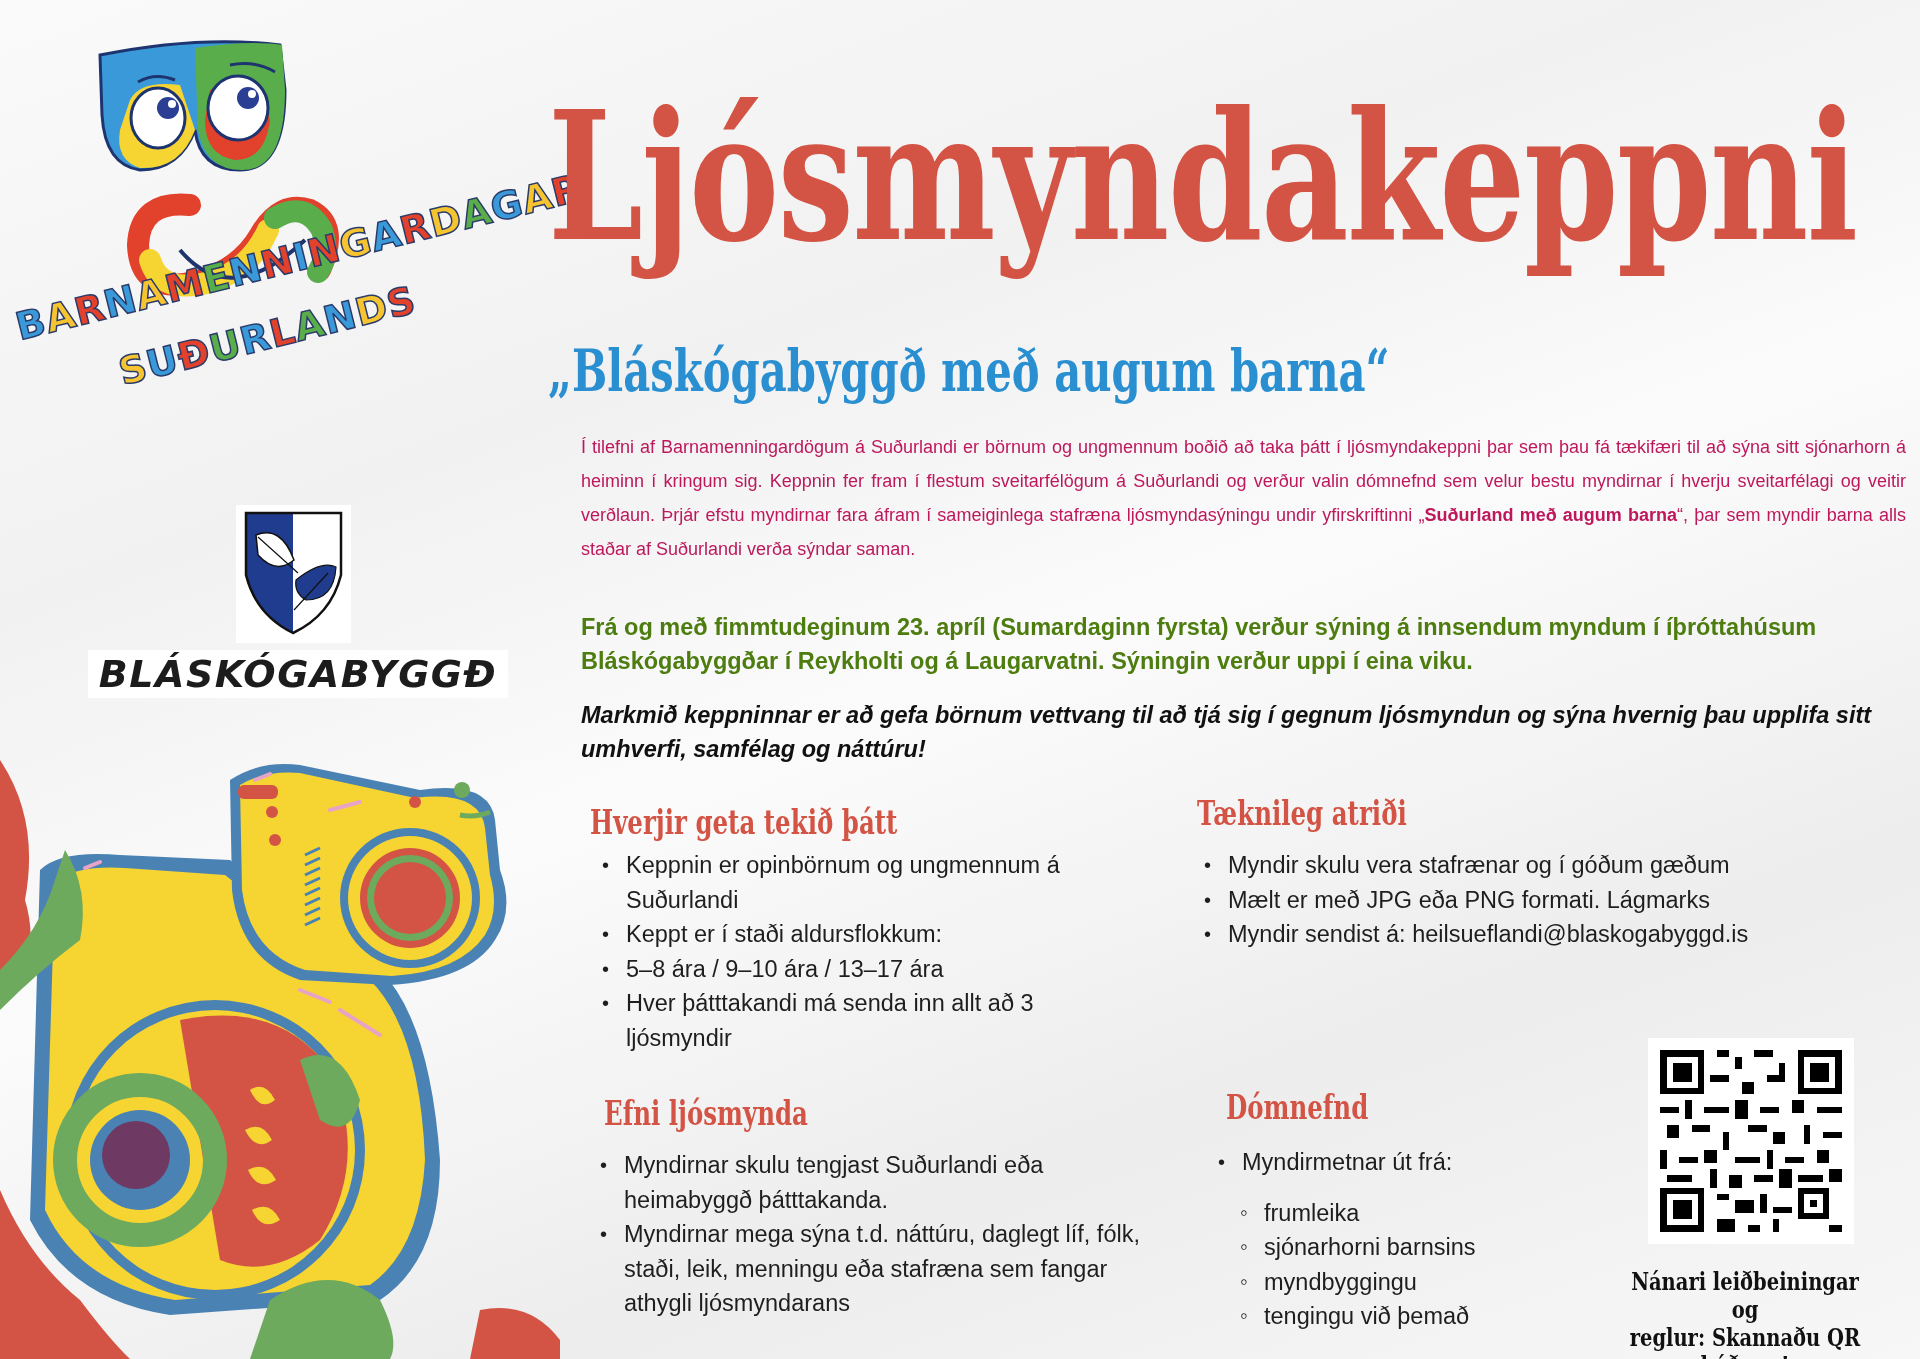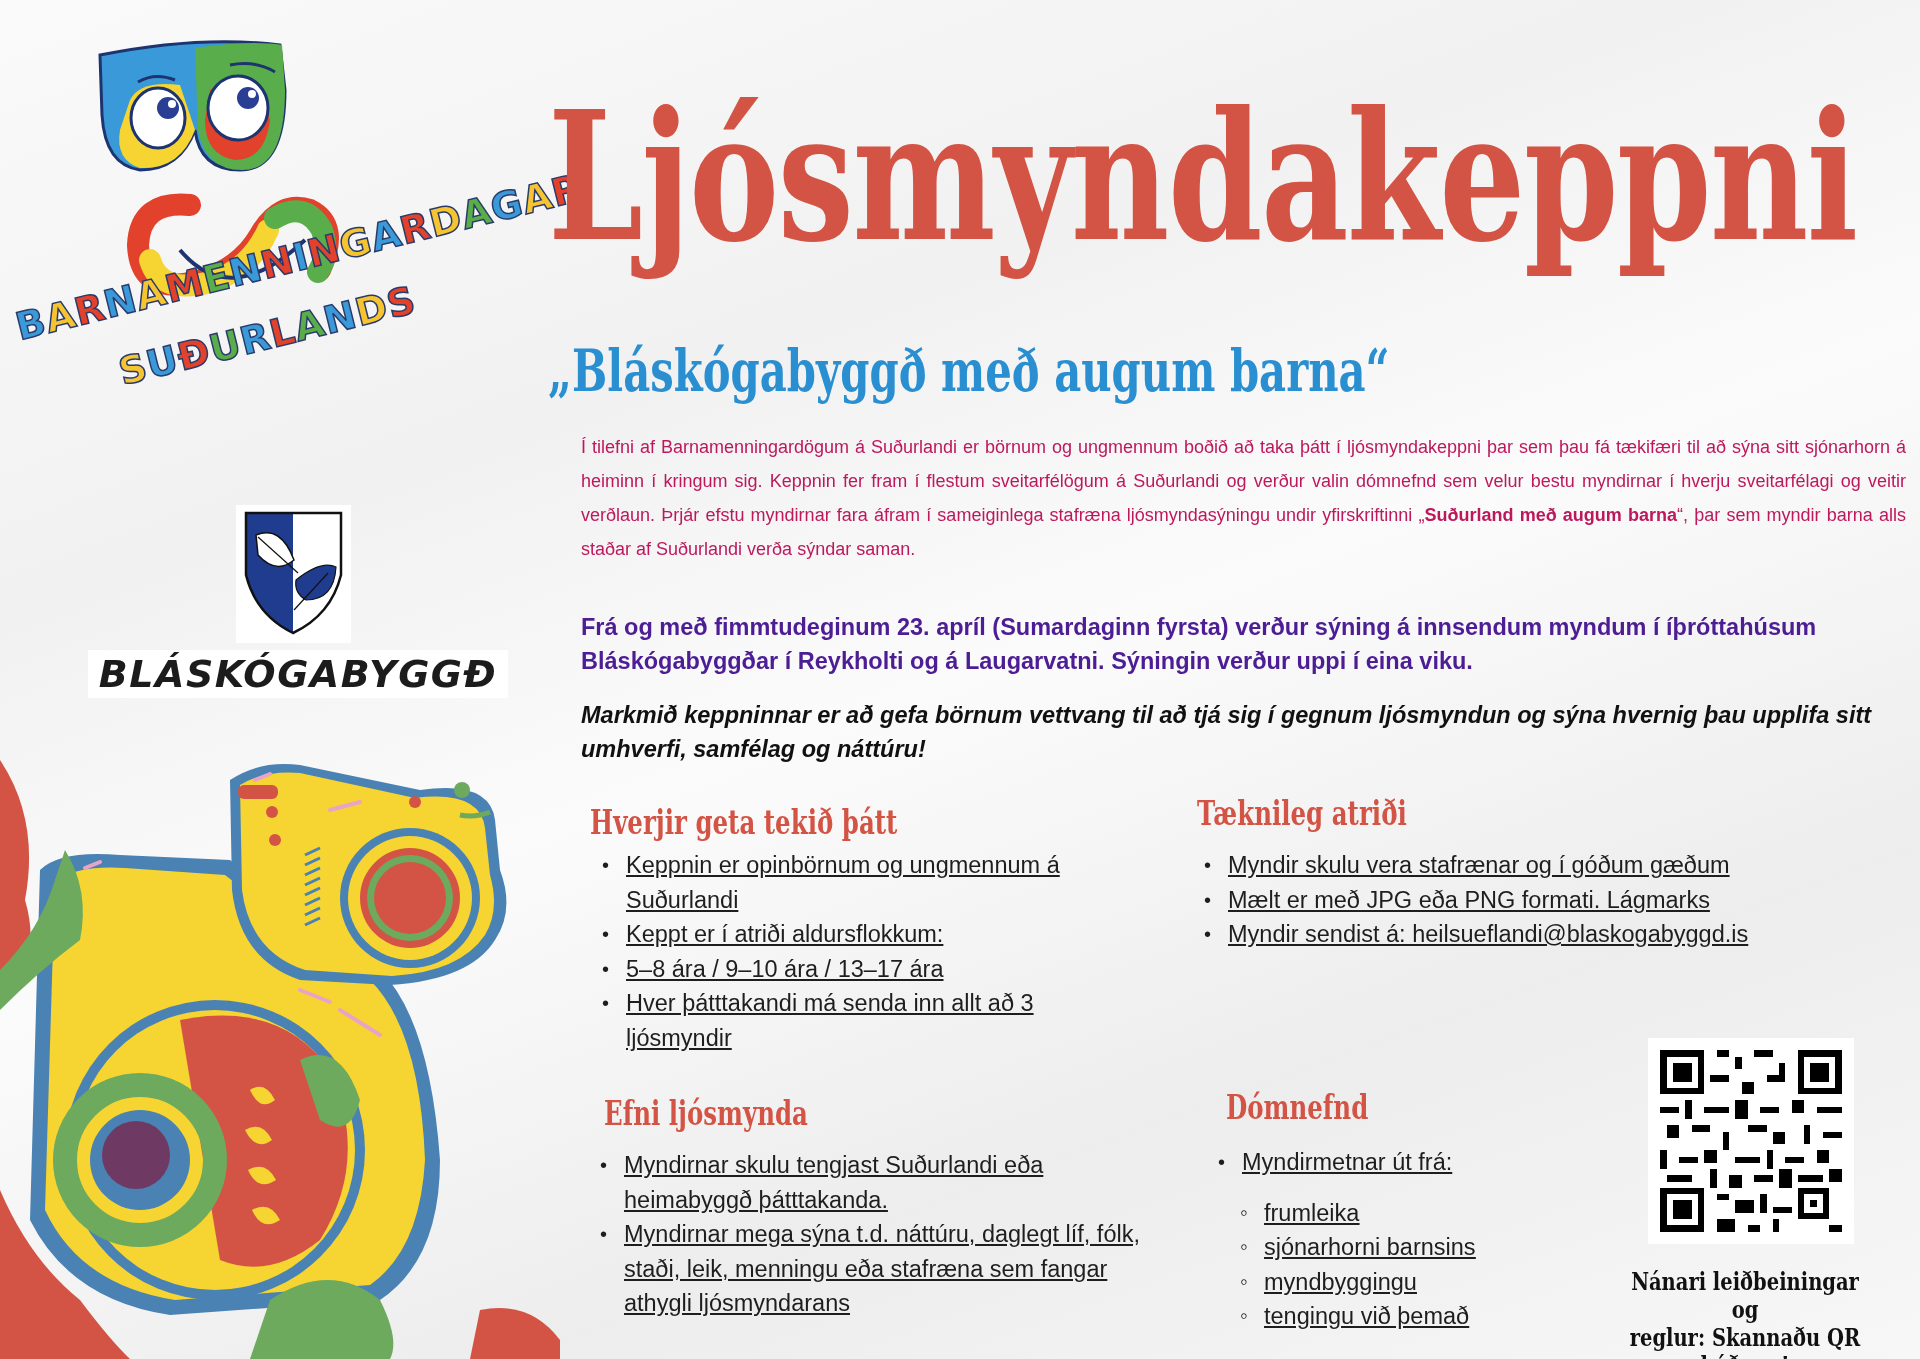--- a/index.html
+++ b/index.html
@@ -47,36 +47,36 @@
 
   
   #intro {
     left:581px; top:430px; width:1325px;
     font-family:"Liberation Sans", sans-serif; font-size:18px; line-height:34px;
     text-align:justify; color:#be185d;
   }
   #intro b { font-weight:bold; }
   #exhibition {
     left:581px; top:610px; width:1330px;
-    font-size:23.5px; font-weight:bold; line-height:34px; color:#4c1d95;
+    font-size:23.5px; font-weight:bold; line-height:34px; color:#4d7c0f;
   }
   #goal {
     left:581px; top:698px; width:1300px;
     font-size:23.5px; font-weight:bold; font-style:italic; line-height:34px; color:#111;
   }
 
   
   .sec-head {
     position:absolute;
     font-family:"DejaVu Serif", serif; font-weight:bold;
     font-size:34px; color:#d35445; line-height:1;
     transform:scaleX(0.72); transform-origin:left top; white-space:nowrap;
   }
   .sec-list { position:absolute; margin:0; padding:0; list-style:none; font-size:23.5px; line-height:34.5px; color:#1e1e1e; }
-  .sec-list li { position:relative; padding-left:36px;text-decoration:underline; }
+  .sec-list li { position:relative; padding-left:36px; }
   .sec-list li::before { content:"•"; position:absolute; left:12px; top:0; font-size:20px; }
   .sub-list { margin:16px; padding:0; list-style:none; }
   .sub-list li { padding-left:58px; }
   .sub-list li::before { content:"◦"; left:34px; font-size:22px; }
 
   #sec1-head { left:590px; top:805px; }
   #sec1-list { left:590px; top:848px; width:540px; }
   #sec2-head { left:1197px; top:796px; }
   #sec2-list { left:1192px; top:848px; width:640px; }
   #sec3-head { left:604px; top:1096px; }
@@ -146,21 +146,21 @@
 <div id="subtitle" class="abs">„Bláskógabyggð með augum barna“</div>
 
 <div id="intro" class="abs"><span>Í tilefni af Barnamenningardögum á Suðurlandi er börnum og ungmennum boðið að taka þátt í ljósmyndakeppni þar sem þau fá tækifæri til að sýna sitt sjónarhorn á heiminn í kringum sig. Keppnin fer fram í flestum sveitarfélögum á Suðurlandi og verður valin dómnefnd sem velur bestu myndirnar í hverju sveitarfélagi og veitir verðlaun. Þrjár efstu myndirnar fara áfram í sameiginlega stafræna ljósmyndasýningu undir yfirskriftinni „</span><b>Suðurland með augum barna</b><span>“, þar sem myndir barna alls staðar af Suðurlandi verða sýndar saman.</span></div>
 
 <div id="exhibition" class="abs">Frá og með fimmtudeginum 23. apríl (Sumardaginn fyrsta) verður sýning á innsendum myndum í íþróttahúsum Bláskógabyggðar í Reykholti og á Laugarvatni. Sýningin verður uppi í eina viku.</div>
 <div id="goal" class="abs">Markmið keppninnar er að gefa börnum vettvang til að tjá sig í gegnum ljósmyndun og sýna hvernig þau upplifa sitt umhverfi, samfélag og náttúru!</div>
 
 <div id="sec1-head" class="sec-head">Hverjir geta tekið þátt</div>
 <ul id="sec1-list" class="sec-list">
   <li>Keppnin er opinbörnum og ungmennum á Suðurlandi</li>
-  <li>Keppt er í atriði aldursflokkum:</li>
+  <li>Keppt er í staði aldursflokkum:</li>
   <li>5–8 ára / 9–10 ára / 13–17 ára</li>
   <li>Hver þátttakandi má senda inn allt að 3 ljósmyndir</li>
 </ul>
 
 <div id="sec2-head" class="sec-head">Tæknileg atriði</div>
 <ul id="sec2-list" class="sec-list">
   <li>Myndir skulu vera stafrænar og í góðum gæðum</li>
   <li>Mælt er með JPG eða PNG formati. Lágmarks</li>
   <li>Myndir sendist á: heilsueflandi@blaskogabyggd.is</li>
 </ul>

